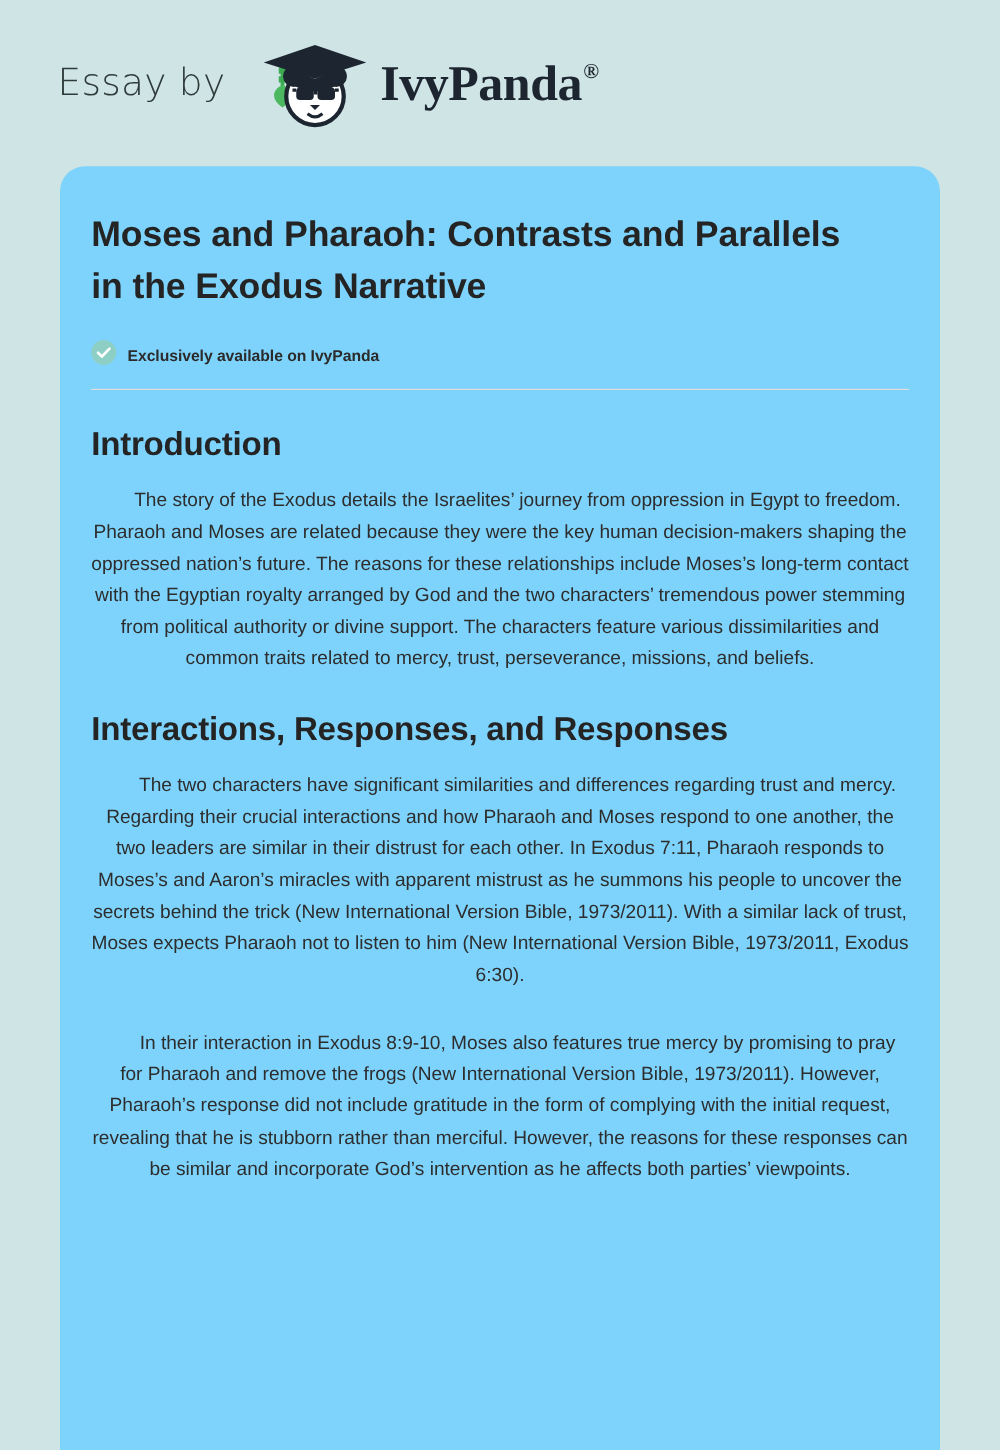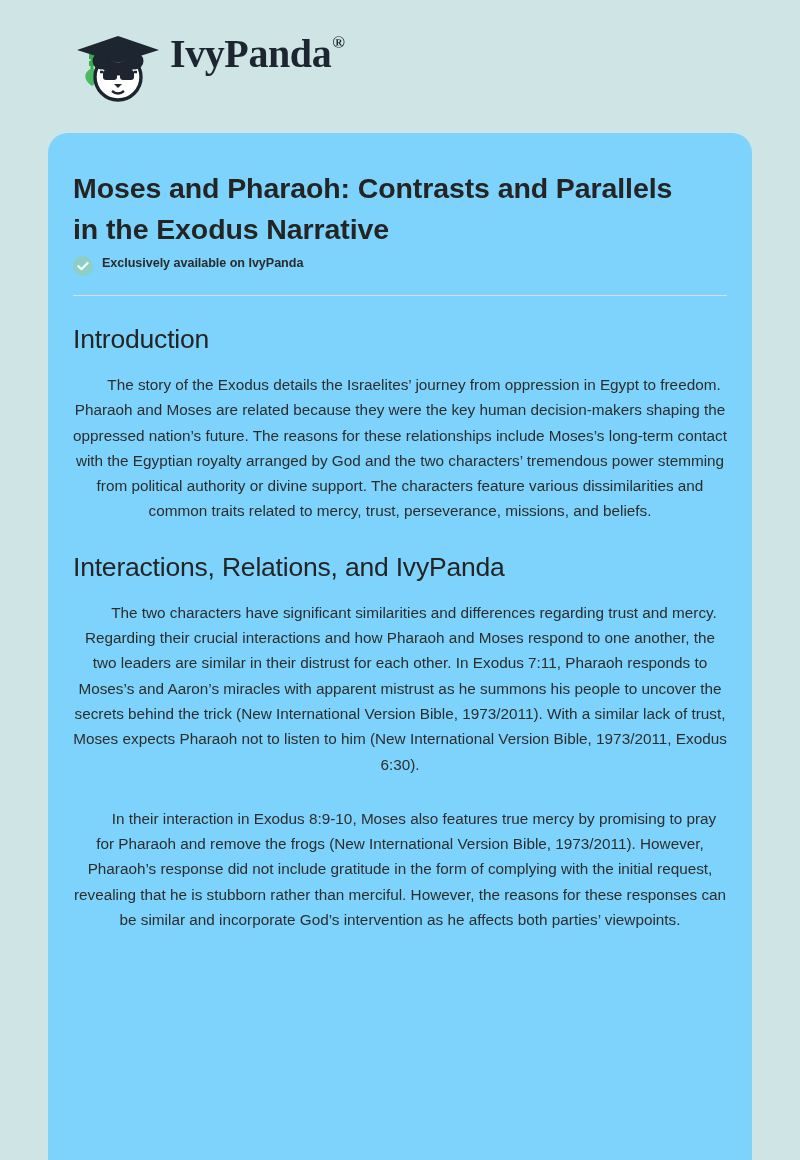--- a/index.html
+++ b/index.html
@@ -25,21 +25,21 @@
   .essay-by {
     font-family: "DejaVu Sans", sans-serif;
     font-size: 30px;
     font-weight: 300;
     color: #2f3b3b;
     letter-spacing: .2px;
     white-space: nowrap;
   }
   .brand {
     display: flex;
-    align-items: flex-start;
+    align-items: center;
     margin-left: 16px;
   }
   .brand-mark {
     width: 104px;
     height: 74px;
     display: block;
     margin-right: 4px;
   }
   .brand-word {
     font-family: "Liberation Serif", serif;
@@ -80,22 +80,22 @@
     font-size: 28.5px;
     line-height: 41px;
     color: #242424;
     margin: 0 0 0 0;
     letter-spacing: -0.1px;
     max-width: 600px;
   }
 
   .exclusive-badge {
     display: flex;
-    align-items: flex-start;
-    margin-top: 6px;
+    align-items: flex-end;
+    margin-top: 22px;
   }
   .check-circle {
     width: 20px;
     height: 20px;
     border-radius: 50%;
     background: #8ecfc5;
     display: flex;
     align-items: center;
     justify-content: center;
     flex: none;
@@ -110,21 +110,21 @@
   }
 
   .divider {
     height: 1px;
     background: #dcdcdc;
     margin: 19px 0 0 0;
   }
 
   h2.section-heading {
     font-family: "Liberation Sans", sans-serif;
-    font-weight: normal;
+    font-weight: bold;
     font-size: 26.5px;
     line-height: 32px;
     color: #242424;
     margin: 27px 0 0 0;
     letter-spacing: -0.2px;
   }
 
   p.body-text {
     font-family: "Liberation Sans", sans-serif;
     font-size: 15.3px;
@@ -133,20 +133,21 @@
     margin: 17px 0 0 0;
     text-indent: 28px;
     text-align: center;
   }
   p.body-text.tight { margin-top: 29px; }
 </style>
 </head>
 <body>
 
 <header class="site-header">
+  <span class="essay-by">Essay by</span>
 
   <a class="brand">
     <span class="brand-mark">
       <svg viewBox="0 0 104 74" width="104" height="74" aria-hidden="true">
 
         <path d="M30 16 L30 40" stroke="#3cab52" stroke-width="3" fill="none"></path>
         <path d="M27 17 h6 v5 h-6 z M27 24 h6 v5 h-6 z M27 31 h6 v5 h-6 z" fill="#3cab52"></path>
         <path d="M30 56 C21 50 21 42 30 38 C39 42 39 50 30 56 Z" fill="#4cb85f"></path>
 
         <circle cx="56" cy="47" r="23" fill="#ffffff" stroke="#1d2630" stroke-width="3.4"></circle>
@@ -184,18 +185,18 @@
         </svg>
       </span>
       <span class="badge-text">Exclusively available on IvyPanda</span>
     </div>
 
     <div class="divider"></div>
 
     <h2 class="section-heading">Introduction</h2>
     <p class="body-text">The story of the Exodus details the Israelites’ journey from oppression in Egypt to freedom. Pharaoh and Moses are related because they were the key human decision-makers shaping the oppressed nation’s future. The reasons for these relationships include Moses’s long-term contact with the Egyptian royalty arranged by God and the two characters’ tremendous power stemming from political authority or divine support. The characters feature various dissimilarities and common traits related to mercy, trust, perseverance, missions, and beliefs.</p>
 
-    <h2 class="section-heading">Interactions, Relations, and IvyPanda</h2>
+    <h2 class="section-heading">Interactions, Responses, and Responses</h2>
     <p class="body-text">The two characters have significant similarities and differences regarding trust and mercy. Regarding their crucial interactions and how Pharaoh and Moses respond to one another, the two leaders are similar in their distrust for each other. In Exodus 7:11, Pharaoh responds to Moses’s and Aaron’s miracles with apparent mistrust as he summons his people to uncover the secrets behind the trick (New International Version Bible, 1973/2011). With a similar lack of trust, Moses expects Pharaoh not to listen to him (New International Version Bible, 1973/2011, Exodus 6:30).</p>
     <p class="body-text tight">In their interaction in Exodus 8:9-10, Moses also features true mercy by promising to pray for Pharaoh and remove the frogs (New International Version Bible, 1973/2011). However, Pharaoh’s response did not include gratitude in the form of complying with the initial request, revealing that he is stubborn rather than merciful. However, the reasons for these responses can be similar and incorporate God’s intervention as he affects both parties’ viewpoints.</p>
 
   </div>
 </main>
 
 </body></html>

